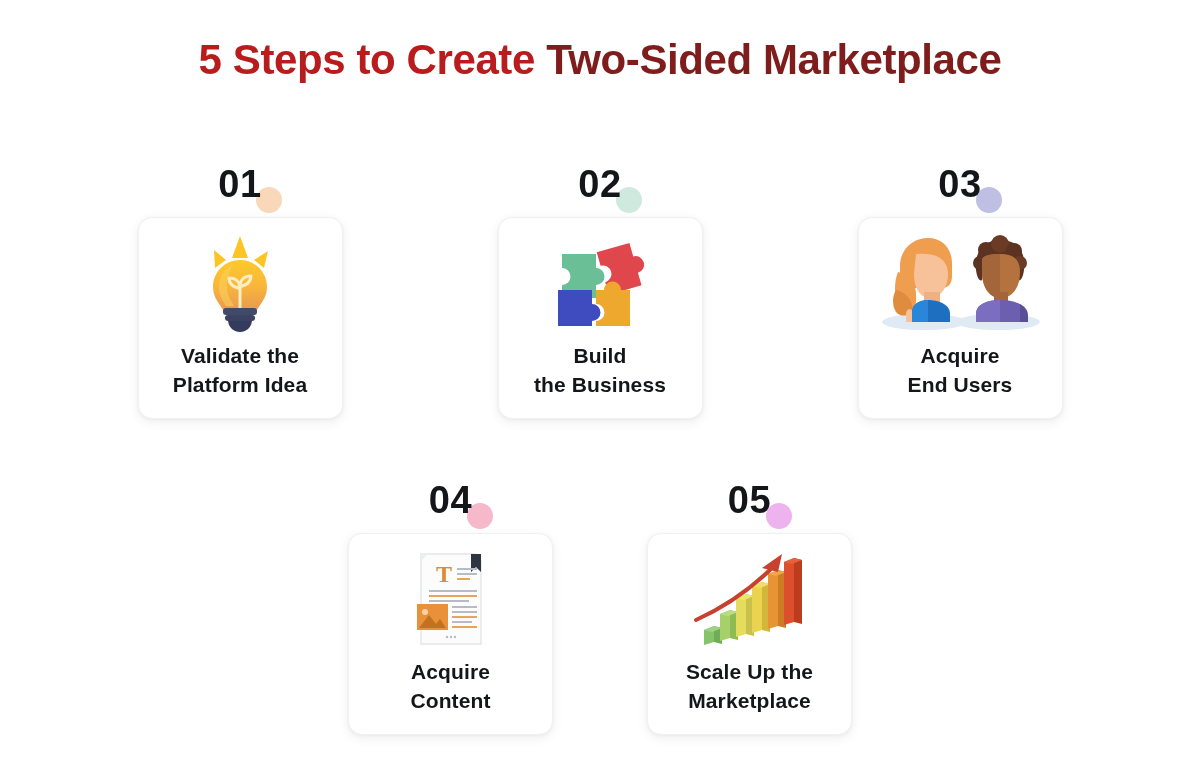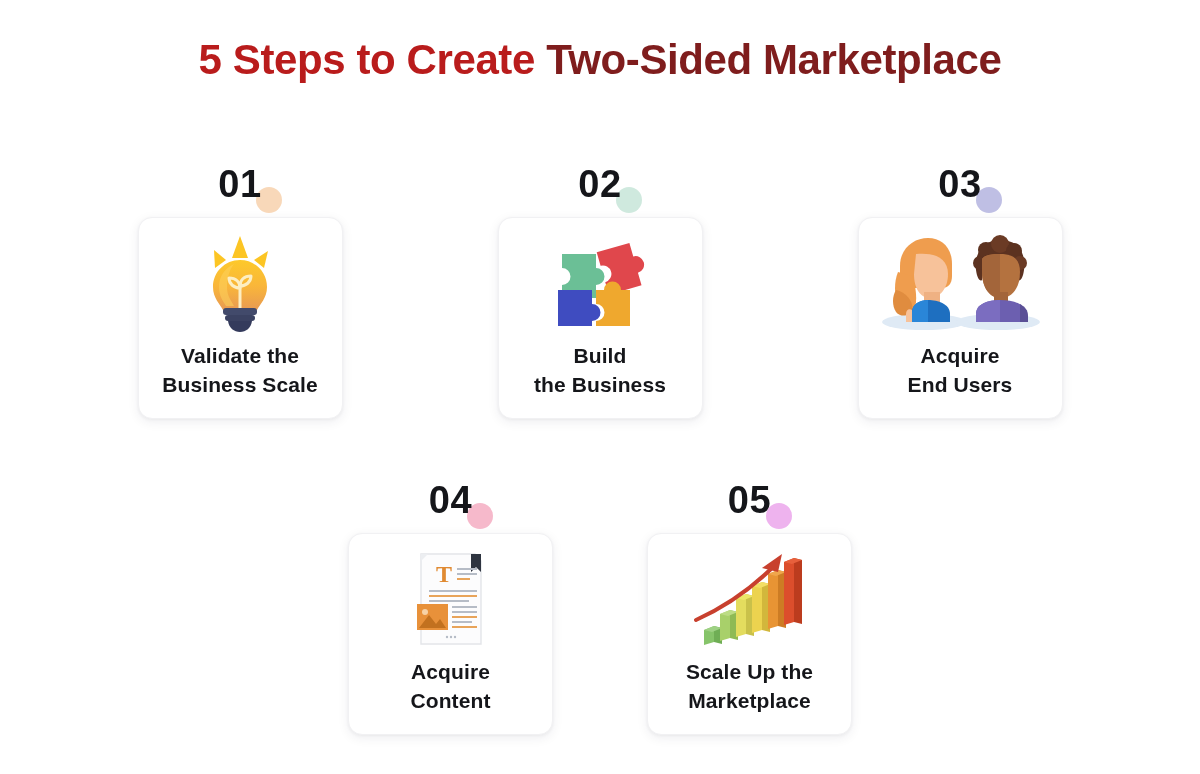--- a/index.html
+++ b/index.html
@@ -150,21 +150,21 @@
           <path d="M56,60 C50,60 45,56 45,50 C52,50 56,54 56,60 Z" fill="none" stroke="#fdeec2" stroke-width="3" stroke-linejoin="round"></path>
           <path d="M56,58 C62,58 67,54 67,48 C60,48 56,52 56,58 Z" fill="none" stroke="#fdeec2" stroke-width="3" stroke-linejoin="round"></path>
 
           <rect x="39" y="80" width="34" height="7" rx="3" fill="#424a6b"></rect>
           <rect x="41" y="87" width="30" height="6" rx="3" fill="#3b4262"></rect>
           <path d="M44,93 L68,93 C67,100 62,104 56,104 C50,104 45,100 44,93 Z" fill="#343b5c"></path>
         </svg>
       </div>
       <div class="caption">
         <span>Validate the</span>
-        <span class="l2">Business Scale</span>
+        <span class="l2">Platform Idea</span>
       </div>
     </div>
   </div>
 
   <div class="step">
     <div class="num-wrap">
       <div class="num-dot" style="background:#cfe9de"></div>
       <div class="num">02</div>
     </div>
     <div class="card">

